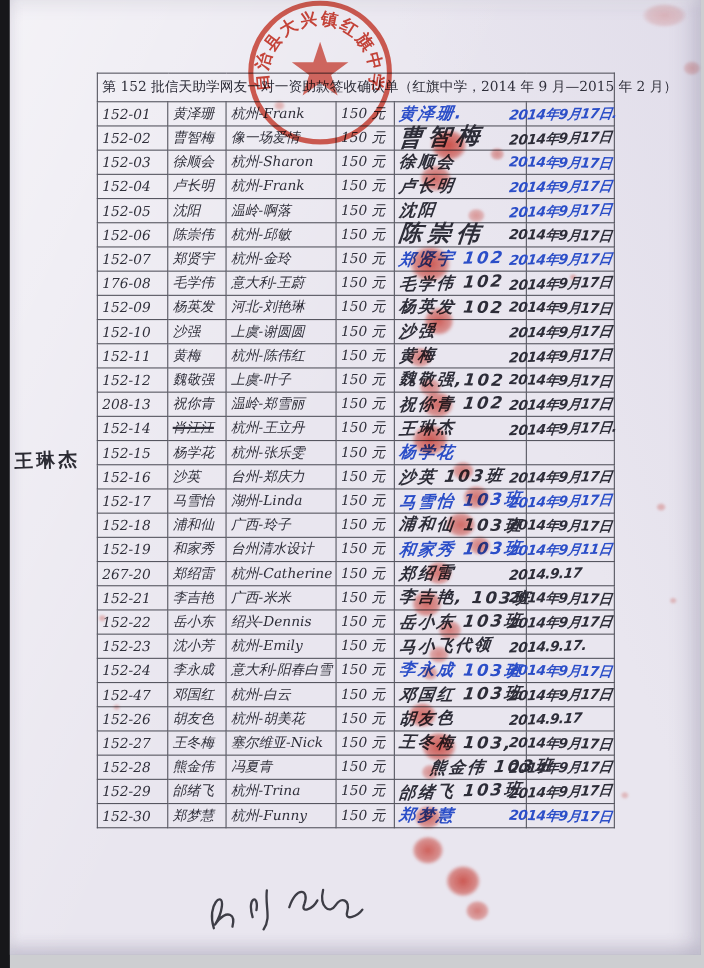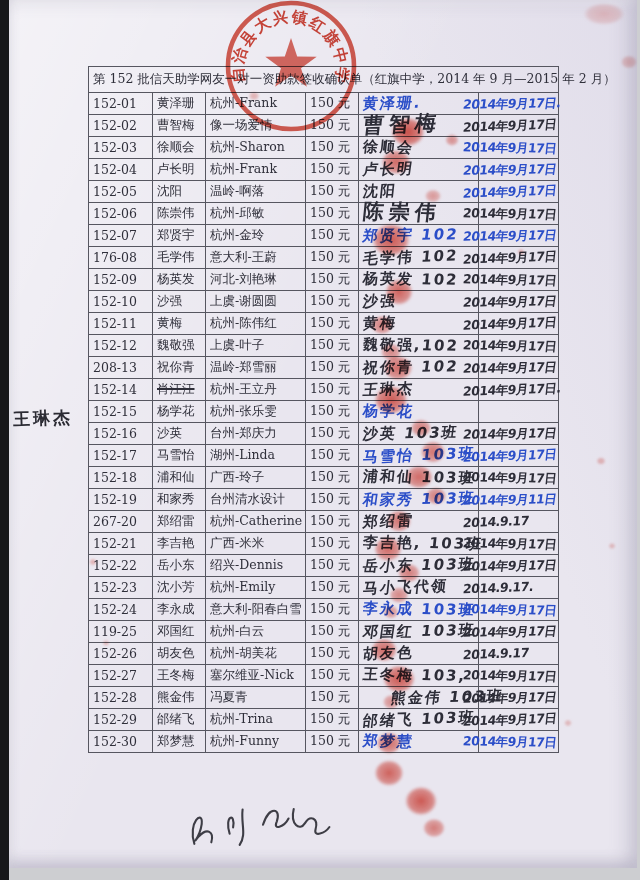--- a/index.html
+++ b/index.html
@@ -9,21 +9,21 @@
   #paper{position:absolute;left:9px;top:0;width:628px;height:868px;
     background:linear-gradient(115deg,rgba(255,255,255,.5),rgba(255,255,255,0) 45%),
                linear-gradient(250deg,rgba(210,205,225,.35),rgba(210,205,225,0) 30%),#e9e6ef;
     box-shadow:inset -10px 0 18px rgba(110,105,135,.22), inset 0 -8px 12px rgba(110,105,135,.18), inset 0 4px 8px rgba(255,255,255,.4);}
   
   table#confirm{position:absolute;left:88px;top:66px;width:470px;border-collapse:collapse;table-layout:fixed;}
   table#confirm td,table#confirm th{border:1px solid #565660;color:#2f2f3a;font-weight:normal;
     font-size:12.5px;padding:0 4px;overflow:visible;white-space:nowrap;text-align:left;vertical-align:middle;}
   tr.title-row td{height:25px;font-size:11.5px;letter-spacing:0;padding-left:5px;}
   tr.head-row th{height:25px;font-size:12.5px;}
-  tbody tr{height:22px;}
+  tbody tr{height:22px;font-style:italic;}
   td.c-id,td.c-amt{text-align:center;padding:0 2px;}
   td.c-donor{font-size:12px;}
   .struck{text-decoration:line-through;text-decoration-thickness:1.6px;}
   
   .hw{display:inline-block;font-family:"DejaVu Sans",sans-serif;font-weight:600;white-space:nowrap;
       transform:rotate(-2deg) skewX(-8deg);letter-spacing:2px;}
   tbody tr:nth-child(3n) .hw{transform:rotate(1deg) skewX(-5deg);}
   tbody tr:nth-child(3n+1) .hw{transform:rotate(-1deg) skewX(-9deg);}
   .sig{font-size:15px;line-height:14px;}
   .sig-large{font-size:21px;letter-spacing:5px;}
@@ -248,21 +248,21 @@
     </tr>
         <tr>
       <td class="c-id">152-24</td>
       <td class="c-name"><span>李永成</span></td>
       <td class="c-donor">意大利-阳春白雪</td>
       <td class="c-amt">150 元</td>
       <td class="c-sig"><span class="hw sig ink-blue">李永成 103班</span></td>
       <td class="c-date"><span class="hw date ink-blue">2014年9月17日</span></td>
     </tr>
         <tr>
-      <td class="c-id">119-25</td>
+      <td class="c-id">152-47</td>
       <td class="c-name"><span>邓国红</span></td>
       <td class="c-donor">杭州-白云</td>
       <td class="c-amt">150 元</td>
       <td class="c-sig"><span class="hw sig ink-black">邓国红 103班</span></td>
       <td class="c-date"><span class="hw date ink-black">2014年9月17日</span></td>
     </tr>
         <tr>
       <td class="c-id">152-26</td>
       <td class="c-name"><span>胡友色</span></td>
       <td class="c-donor">杭州-胡美花</td>

